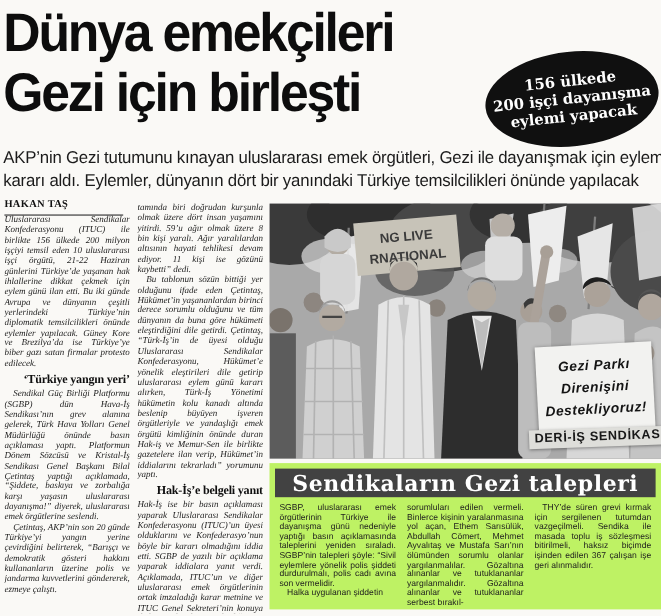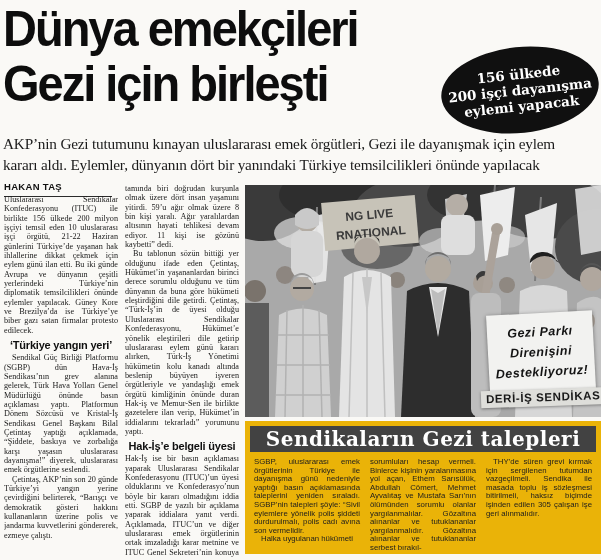--- a/index.html
+++ b/index.html
@@ -29,47 +29,47 @@
     transform:rotate(-6deg);
     display:flex;flex-direction:column;justify-content:center;align-items:center;
     text-align:center;color:#fff;
     font-family:"DejaVu Serif", serif;font-weight:bold;
   }
   .badge div{font-size:13.5px;line-height:16px;white-space:nowrap;}
 
   
   .deck{
     position:absolute;left:3px;top:133px;width:598px;
-    font-family:Liberation Serif, serif;
+    font-family:Liberation Sans, sans-serif;
     font-size:15.5px;line-height:21px;color:#1b1b1b;letter-spacing:-0.2px;
   }
   .deck .fitline{white-space:nowrap;transform:scaleX(0.985);transform-origin:0 0;}
 
   
   .byline{
     position:absolute;left:4px;top:181px;width:108px;
-    font-family:Liberation Sans, sans-serif;
+    font-family:Liberation Serif, serif;
     font-weight:bold;font-size:9.5px;letter-spacing:0.3px;
     border-bottom:1.5px solid #2b2b2b;padding-bottom:4px;color:#111;
   }
 
   
   .col{
     position:absolute;width:114px;
     font-size:8.2px;line-height:9.35px;text-align:justify;
     color:#1a1a1a;overflow:hidden;
   }
   .col1{left:4px;top:195px;height:363px;}
   .col2{left:125px;top:184px;height:374px;}
-  .col p{margin:0;text-indent:8px;overflow-wrap:break-word;}
+  .col p{margin:0;text-indent:8px;overflow-wrap:break-word;font-style:italic;}
   .col p.first{text-indent:0;}
   .col h3{
-    font-family:Liberation Sans, sans-serif;
+    font-family:Liberation Serif, serif;
     font-size:11px;line-height:12px;letter-spacing:-0.2px;
-    margin:4px 0 2px;text-align:center;color:#0f0f0f;
+    margin:4px 0 2px;text-align:right;color:#0f0f0f;
   }
 
   
   .photo{
     position:absolute;left:245px;top:185px;width:356px;height:232px;
     background:#a9a9a9;overflow:hidden;
   }
   .placard{
     position:absolute;left:243px;top:128px;width:106px;height:78px;
     background:#f2f2f0;transform:rotate(-3deg);
@@ -84,21 +84,21 @@
     background:#dededa;transform:rotate(-2deg);
     font-family:"Liberation Sans", sans-serif;font-weight:bold;
     font-size:11.5px;letter-spacing:0.6px;color:#181818;
     padding:2px 0 3px 5px;white-space:nowrap;overflow:hidden;
     box-shadow:0 1px 3px rgba(0,0,0,.4);
   }
 
   
   .box{
     position:absolute;left:245px;top:421px;width:356px;height:133px;
-    background:#eab308;box-sizing:border-box;
+    background:#bef264;box-sizing:border-box;
   }
   .box-bar{
     margin:5px 5px 0;height:26px;background:#424242;
     color:#fff;text-align:center;
     font-family:"DejaVu Serif", serif;font-weight:bold;
     font-size:20px;line-height:26px;letter-spacing:0.5px;
   }
   .box-cols{
     display:flex;gap:10px;padding:6px 9px 0;
   }
@@ -134,21 +134,21 @@
     <p class="first">Uluslararası Sendikalar Konfederasyonu (ITUC) ile birlikte 156 ülkede 200 milyon işçiyi temsil eden 10 uluslararası işçi örgütü, 21-22 Haziran günlerini Türkiye’de yaşanan hak ihlallerine dikkat çekmek için eylem günü ilan etti. Bu iki günde Avrupa ve dünyanın çeşitli yerlerindeki Türkiye’nin diplomatik temsilcilikleri önünde eylemler yapılacak. Güney Kore ve Brezilya’da ise Türkiye’ye biber gazı satan firmalar protesto edilecek.</p>
     <h3>‘Türkiye yangın yeri’</h3>
     <p>Sendikal Güç Birliği Platformu (SGBP) dün Hava-İş Sendikası’nın grev alanına gelerek, Türk Hava Yolları Genel Müdürlüğü önünde basın açıklaması yaptı. Platformun Dönem Sözcüsü ve Kristal-İş Sendikası Genel Başkanı Bilal Çetintaş yaptığı açıklamada, “Şiddete, baskıya ve zorbalığa karşı yaşasın uluslararası dayanışma!” diyerek, uluslararası emek örgütlerine seslendi.</p>
     <p>Çetintaş, AKP’nin son 20 günde Türkiye’yi yangın yerine çevirdiğini belirterek, “Barışçı ve demokratik gösteri hakkını kullananların üzerine polis ve jandarma kuvvetlerini göndererek, ezmeye çalıştı.</p>
 
   </div>
 
   <div class="col col2">
     <p class="first">tamında biri doğrudan kurşunla olmak üzere dört insan yaşamını yitirdi. 59’u ağır olmak üzere 8 bin kişi yaralı. Ağır yaralılardan altısının hayati tehlikesi devam ediyor. 11 kişi ise gözünü kaybetti” dedi.</p>
     <p>Bu tablonun sözün bittiği yer olduğunu ifade eden Çetintaş, Hükümet’in yaşananlardan birinci derece sorumlu olduğunu ve tüm dünyanın da buna göre hükümeti eleştirdiğini dile getirdi. Çetintaş, “Türk-İş’in de üyesi olduğu Uluslararası Sendikalar Konfederasyonu, Hükümet’e yönelik eleştirileri dile getirip uluslararası eylem günü kararı alırken, Türk-İş Yönetimi hükümetin kolu kanadı altında beslenip büyüyen işveren örgütleriyle ve yandaşlığı emek örgütü kimliğinin önünde duran Hak-iş ve Memur-Sen ile birlikte gazetelere ilan verip, Hükümet’in iddialarını tekrarladı” yorumunu yaptı.</p>
-    <h3>Hak-İş’e belgeli üyesi</h3>
+    <h3>Hak-İş’e belgeli yanıt</h3>
     <p class="first">Hak-İş ise bir basın açıklaması yaparak Uluslararası Sendikalar Konfederasyonu (ITUC)’un üyesi olduklarını ve Konfederasyo’nun böyle bir kararı olmadığını iddia etti. SGBP de yazılı bir açıklama yaparak iddialara yanıt verdi. Açıklamada, ITUC’un ve diğer uluslararası emek örgütlerinin ortak imzaladığı karar metnine ve ITUC Genel Sekreteri’nin konuya ilişkin olarak gönderdiği e-postaya yer vererek, Hak-İş’in iddialarını çürüttü.</p>
   </div>
 
   <div class="photo">
     <svg width="356" height="232" viewBox="0 0 356 232" xmlns="http://www.w3.org/2000/svg">
       <rect width="356" height="232" fill="#a9a9a9"></rect>
 
       <ellipse cx="18" cy="22" rx="48" ry="34" fill="#3a3a3a"></ellipse>
       <ellipse cx="92" cy="10" rx="58" ry="28" fill="#2e2e2e"></ellipse>
       <ellipse cx="160" cy="28" rx="52" ry="34" fill="#474747"></ellipse>
@@ -245,24 +245,24 @@
       <div>Destekliyoruz!</div>
     </div>
     <div class="placard-footer">DERİ-İŞ SENDİKASI</div>
   </div>
 
   <div class="box">
     <div class="box-bar">Sendikaların Gezi talepleri</div>
     <div class="box-cols">
       <div class="box-col">
         <p>SGBP, uluslararası emek örgütlerinin Türkiye ile dayanışma günü nedeniyle yaptığı basın açıklamasında taleplerini yeniden sıraladı. SGBP’nin talepleri şöyle: “Sivil eylemlere yönelik polis şiddeti durdurulmalı, polis cadı avına son vermelidir.</p>
-        <p class="ind">Halka uygulanan hükümeti</p>
+        <p class="ind">Halka uygulanan şiddetin</p>
       </div>
       <div class="box-col">
-        <p>sorumluları hesap vermeli. Binlerce kişinin yaralanmasına yol açan, Ethem Sarısülük, Abdullah Cömert, Mehmet Ayvalıtaş ve Mustafa Sarı’nın ölümünden sorumlu olanlar yargılanmalılar. Gözaltına alınanlar ve tutuklananlar yargılanmalıdır. Gözaltına alınanlar ve tutuklananlar serbest bırakıl-</p>
+        <p>sorumluları edilen vermeli. Binlerce kişinin yaralanmasına yol açan, Ethem Sarısülük, Abdullah Cömert, Mehmet Ayvalıtaş ve Mustafa Sarı’nın ölümünden sorumlu olanlar yargılanmalılar. Gözaltına alınanlar ve tutuklananlar yargılanmalıdır. Gözaltına alınanlar ve tutuklananlar serbest bırakıl-</p>
       </div>
       <div class="box-col">
-        <p class="ind">THY’de süren grevi kırmak için sergilenen tutumdan vazgeçilmeli. Sendika ile masada toplu iş sözleşmesi bitirilmeli, haksız biçimde işinden edilen 305 çalışan işe geri alınmalıdır.</p>
+        <p class="ind">THY’de süren grevi kırmak için sergilenen tutumdan vazgeçilmeli. Sendika ile masada toplu iş sözleşmesi bitirilmeli, haksız biçimde işinden edilen 367 çalışan işe geri alınmalıdır.</p>
       </div>
     </div>
   </div>
 
 </div>
 
 </body></html>

